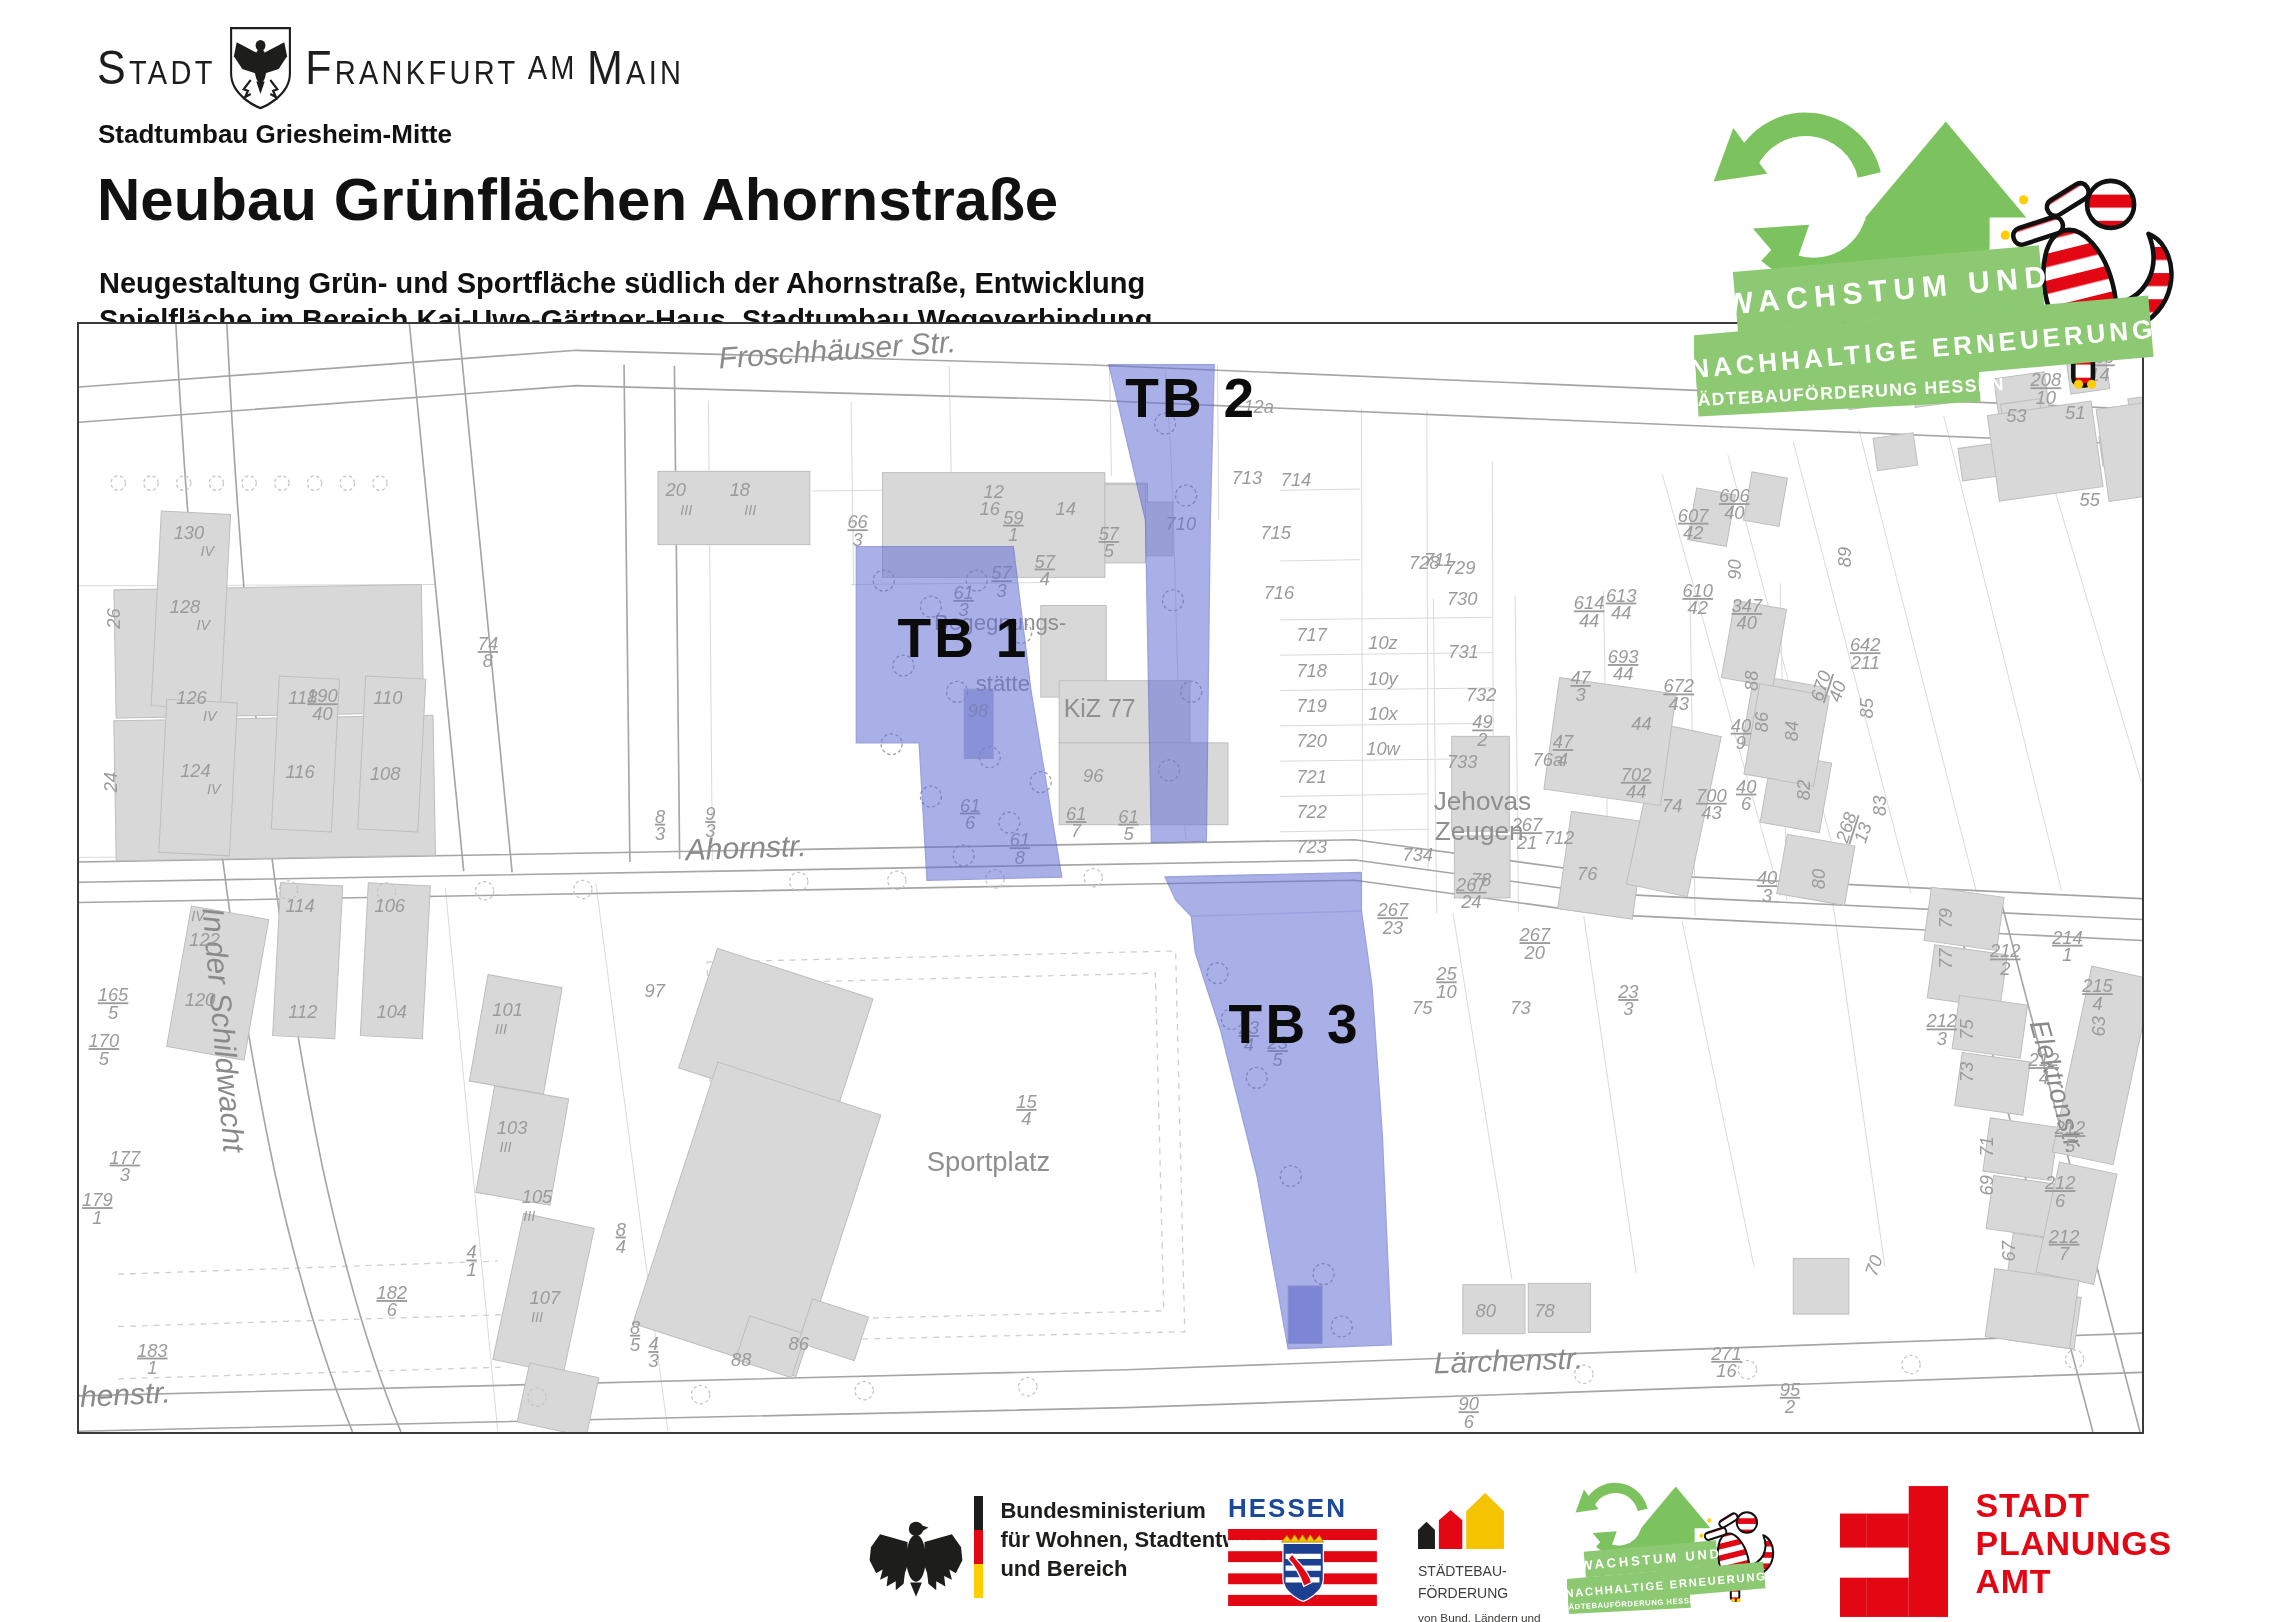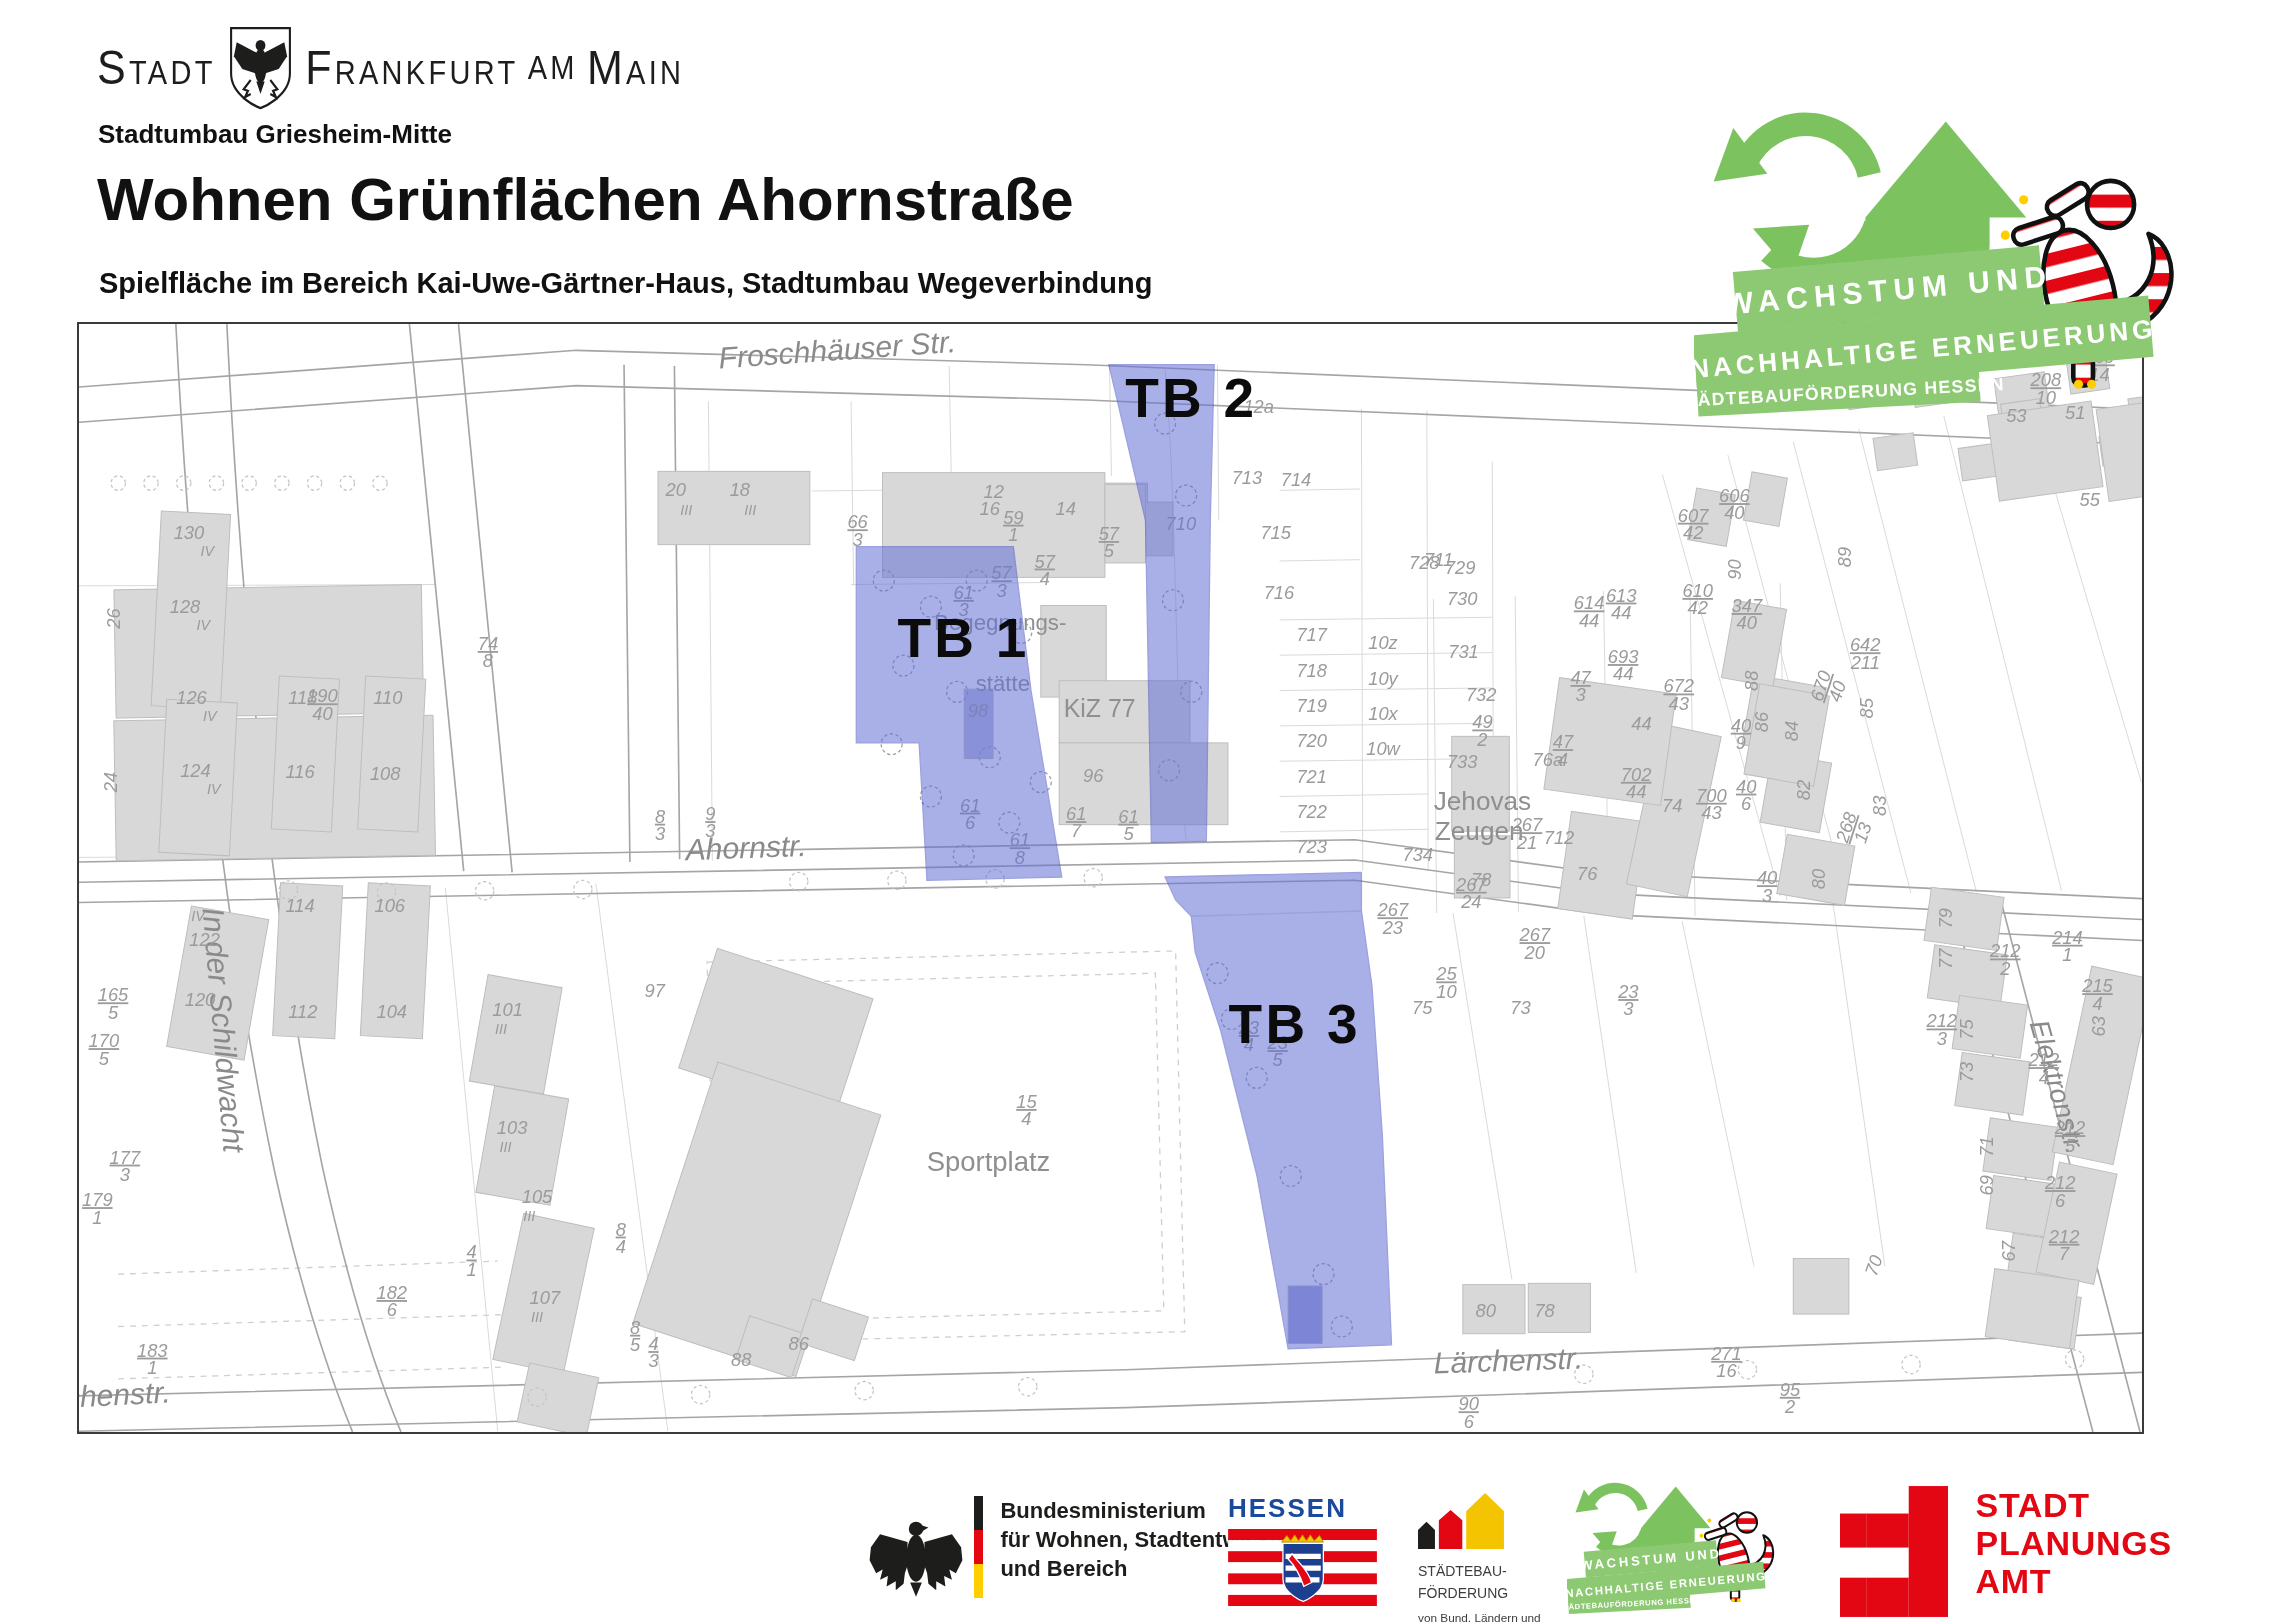--- a/index.html
+++ b/index.html
@@ -58,22 +58,23 @@
         <path d="M44,72 L56,72 L50,88 Z"></path>
         <path d="M36,70 l-10,12 6,2 -4,8 8,-4 M64,70 l10,12 -6,2 4,8 -8,-4" stroke="#1d1d1b" stroke-width="3" fill="none"></path>
       </g>
     </svg>
     <span class="word cap">Frankfurt</span>
     <span class="small">am</span>
     <span class="word cap">Main</span>
   </div>
 
   <div class="t1">Stadtumbau Griesheim-Mitte</div>
-  <div class="t2">Wohnen Grünflächen Ahornstraße</div>
+  <div class="t2">Neubau Grünflächen Ahornstraße</div>
   <div class="sub">
+    <div>Neugestaltung Grün- und Sportfläche südlich der Ahornstraße, Entwicklung</div>
     <div>Spielfläche im Bereich Kai-Uwe-Gärtner-Haus, Stadtumbau Wegeverbindung</div>
   </div>
 
   <svg width="0" height="0" style="position:absolute">
     <defs>
       <pattern id="lionstripes" width="20" height="40" patternUnits="userSpaceOnUse">
         <rect width="20" height="40" fill="#fff"></rect>
         <rect width="20" height="20" fill="#e30613"></rect>
       </pattern>
       <symbol id="wachstum-logo" viewBox="0 0 740 520">

